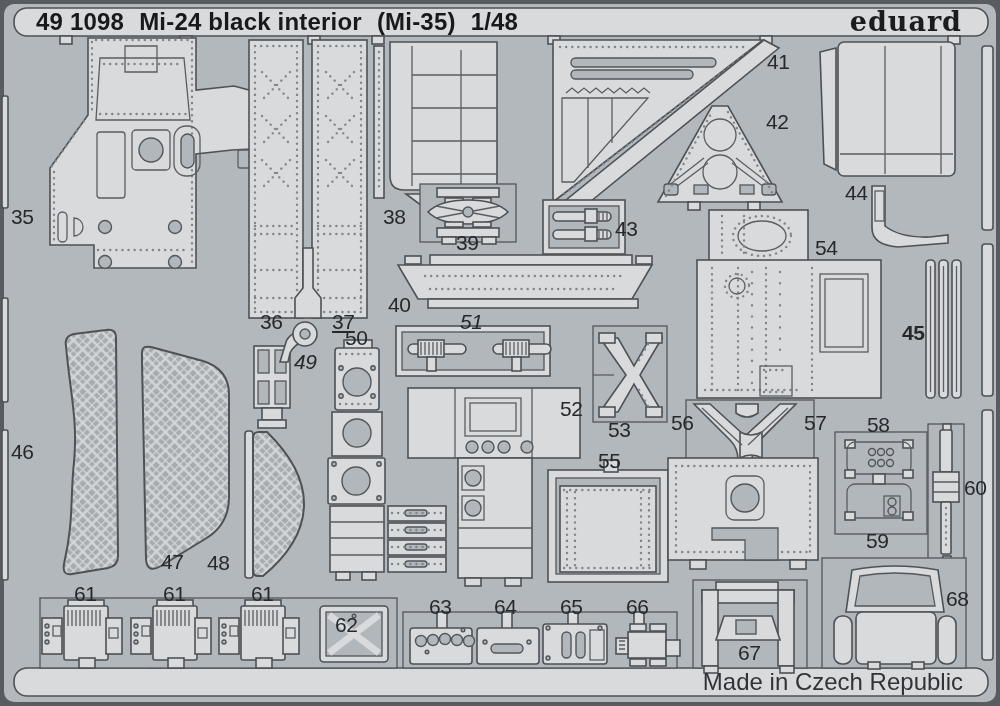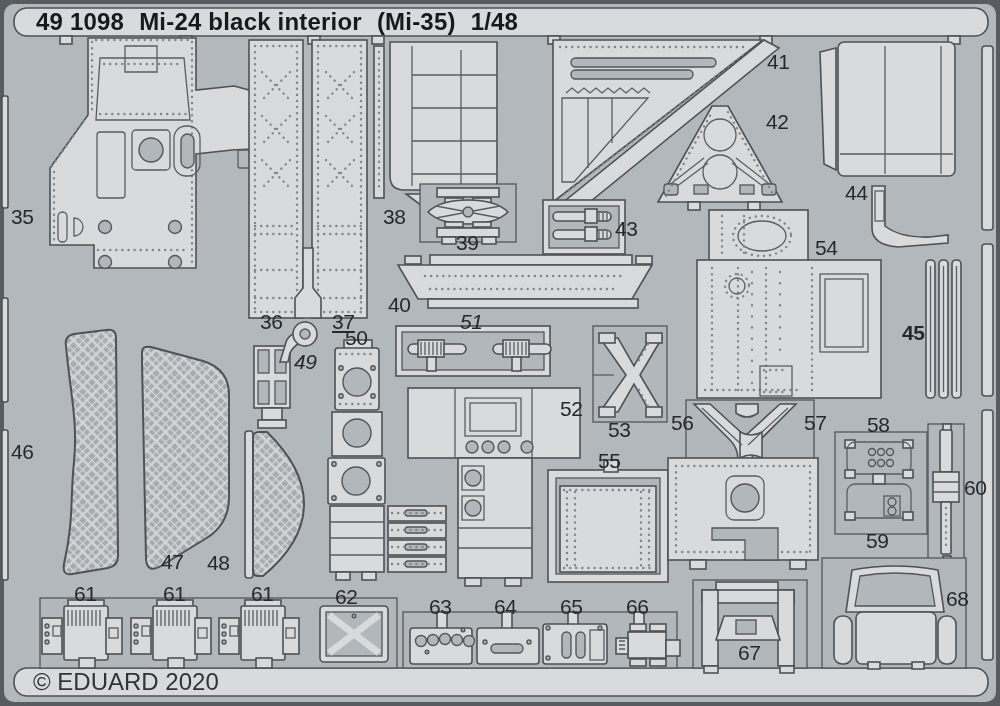--- a/index.html
+++ b/index.html
@@ -436,21 +436,22 @@
     <rect class="p" x="834" y="616" width="18" height="48" rx="8"></rect>
     <rect class="p" x="938" y="616" width="18" height="48" rx="8"></rect>
     <rect class="p" x="868" y="662" width="12" height="7"></rect>
         <rect class="p" x="912" y="662" width="12" height="7"></rect>
   </g>
 </svg>
 
 <div class="hdr">
   <span>49 1098</span><span>Mi-24 black interior</span><span>(Mi-35)</span><span>1/48</span>
 </div>
-<div class="foot-l">© EDUARD 2020</div>
+<div class="logo">eduard</div>
+<div class="foot-r">Made in Czech Republic</div>
 <div>
       <span class="part-num" style="left: 11px; top: 206px;">35</span>
       <span class="part-num" style="left: 260px; top: 311px;">36</span>
       <span class="part-num" style="left: 332px; top: 311px; text-decoration: underline;">37</span>
       <span class="part-num" style="left: 383px; top: 206px;">38</span>
       <span class="part-num" style="left: 456px; top: 232px;">39</span>
       <span class="part-num" style="left: 388px; top: 294px;">40</span>
       <span class="part-num" style="left: 767px; top: 51px;">41</span>
       <span class="part-num" style="left: 766px; top: 111px;">42</span>
       <span class="part-num" style="left: 615px; top: 218px;">43</span>
@@ -467,21 +468,21 @@
       <span class="part-num" style="left: 815px; top: 237px;">54</span>
       <span class="part-num" style="left: 598px; top: 450px;">55</span>
       <span class="part-num" style="left: 671px; top: 412px;">56</span>
       <span class="part-num" style="left: 804px; top: 412px;">57</span>
       <span class="part-num" style="left: 867px; top: 414px;">58</span>
       <span class="part-num" style="left: 866px; top: 530px;">59</span>
       <span class="part-num" style="left: 964px; top: 477px;">60</span>
       <span class="part-num" style="left: 74px; top: 583px;">61</span>
       <span class="part-num" style="left: 163px; top: 583px;">61</span>
       <span class="part-num" style="left: 251px; top: 583px;">61</span>
-      <span class="part-num" style="left: 335px; top: 586px; text-align: center;">62</span>
+      <span class="part-num" style="left: 335px; top: 614px; text-align: center;">62</span>
       <span class="part-num" style="left: 429px; top: 596px;">63</span>
       <span class="part-num" style="left: 494px; top: 596px;">64</span>
       <span class="part-num" style="left: 560px; top: 596px;">65</span>
       <span class="part-num" style="left: 626px; top: 596px;">66</span>
       <span class="part-num" style="left: 738px; top: 642px;">67</span>
       <span class="part-num" style="left: 946px; top: 588px;">68</span>
     </div>
 
 </div>
 

